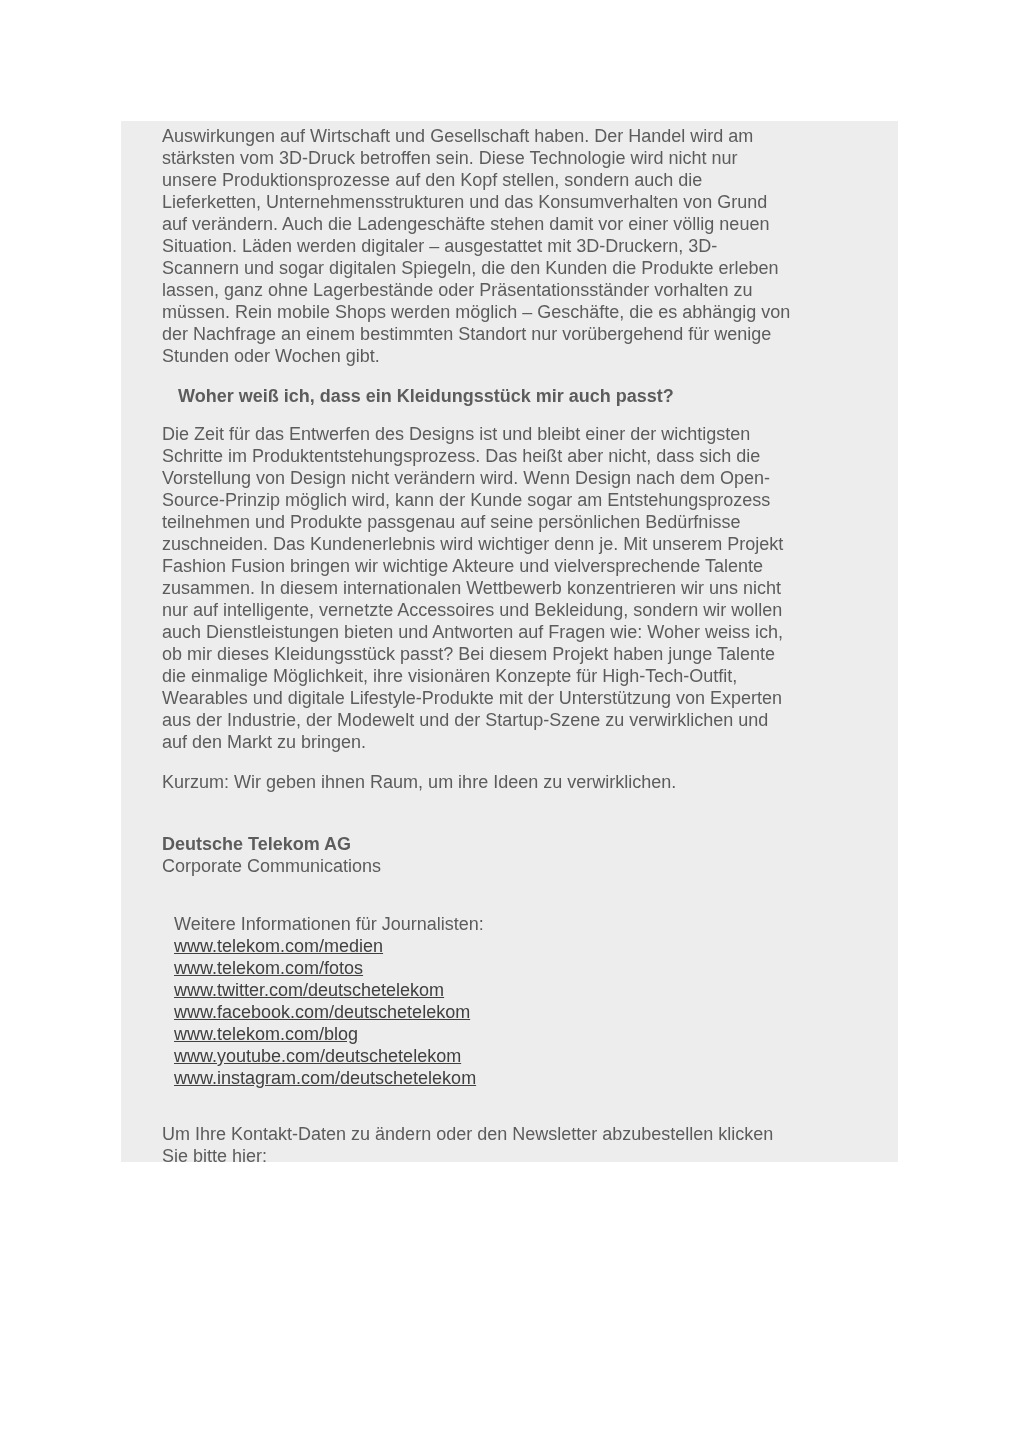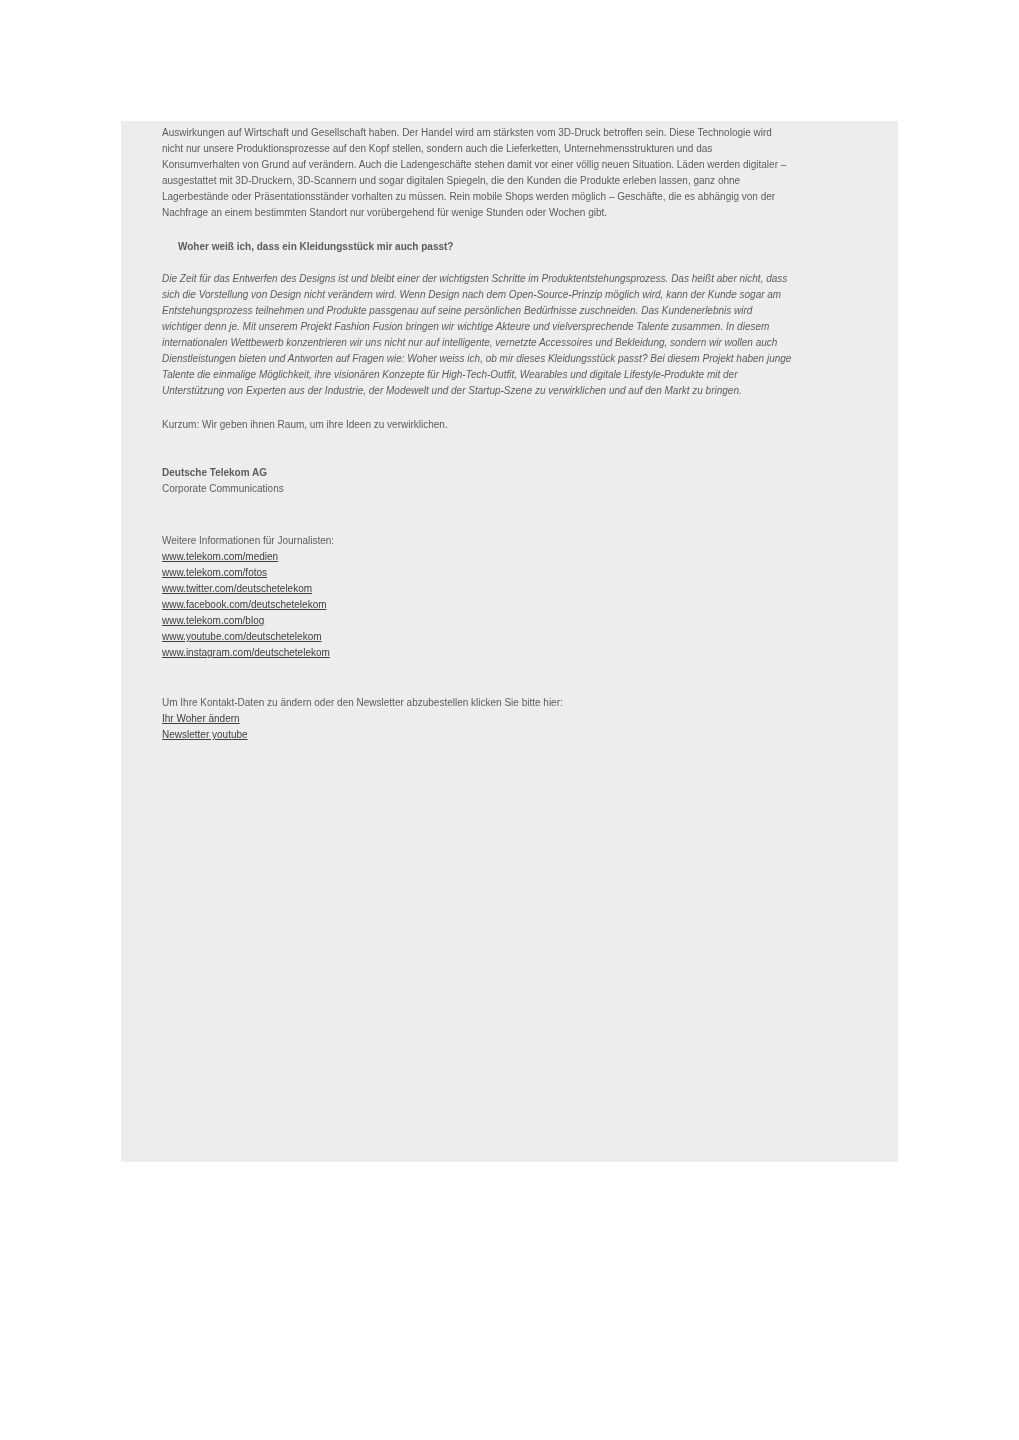--- a/index.html
+++ b/index.html
@@ -19,36 +19,36 @@
     top: 121px;
     width: 777px;
     height: 1041px;
     background: #ededed;
     box-sizing: border-box;
     padding: 4px 40px 0 41px;
     overflow: hidden;
   }
   .text-col {
     width: 630px;
-    font-size: 10px;
-    line-height: 16px;
+    font-size: 18px;
+    line-height: 22px;
     color: #5c5c5c;
   }
   .text-col p {
     margin: 0 0 18px 0;
   }
   .bold { font-weight: bold; }
   .heading {
     font-weight: bold;
     margin: 16px;
   }
-  .para-after-heading { margin-top: 0; font-style: italic; }
-  .contact-block { margin-top: 32px; }
+  .para-after-heading { margin-top: 0; }
+  .contact-block { margin-top: 40px; }
   .line-gap { height: 18px; }
-  .links-block { margin-top: 18px; }
+  .links-block { margin-top: 18px; margin-left: 12px; }
   .footer-block { margin-top: 34px; }
   a.doc-link {
     display: block;
     width: fit-content;
     color: #404040;
     text-decoration: underline;
     cursor: pointer;
   }
 </style>
 </head>

